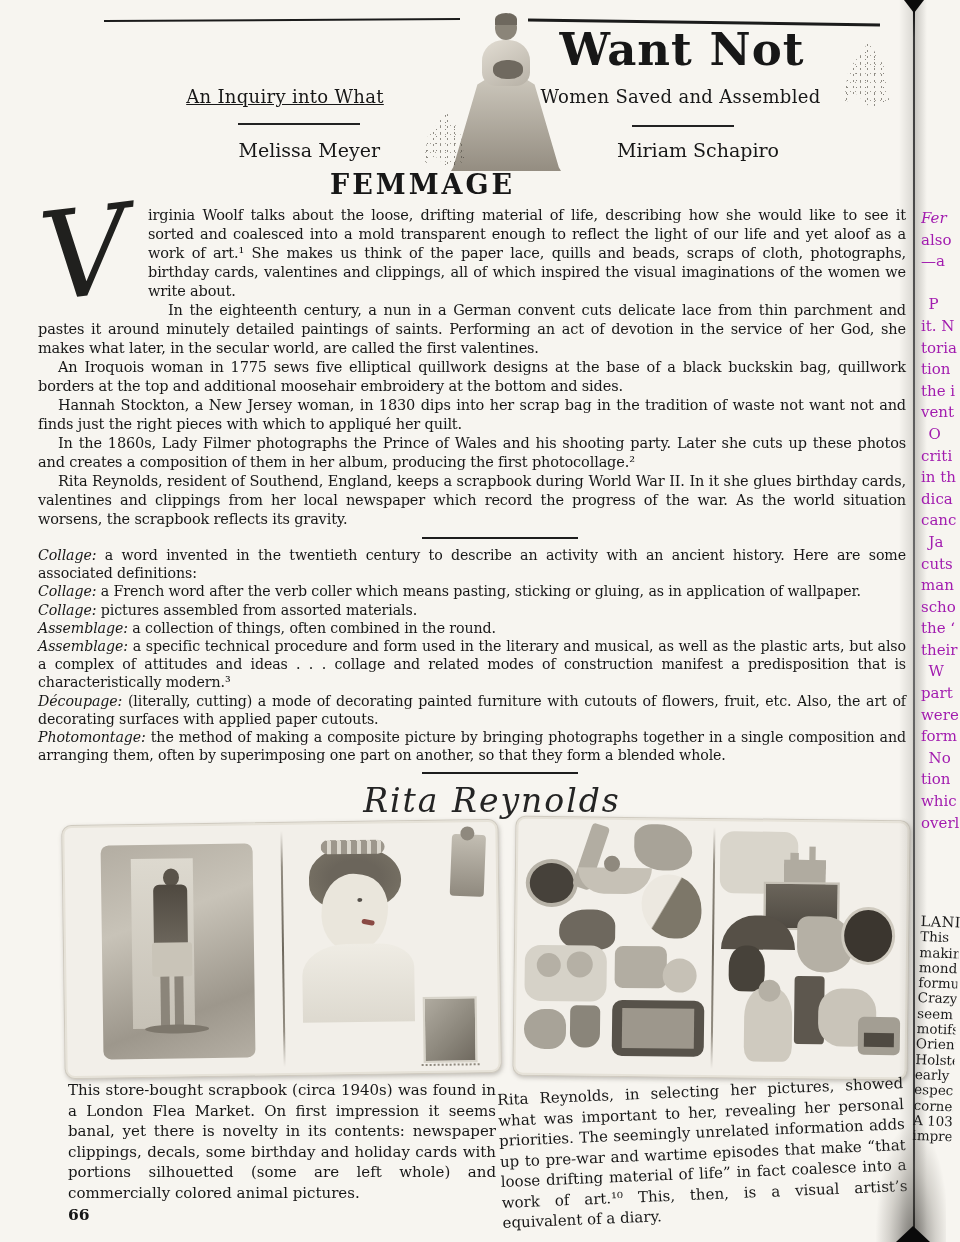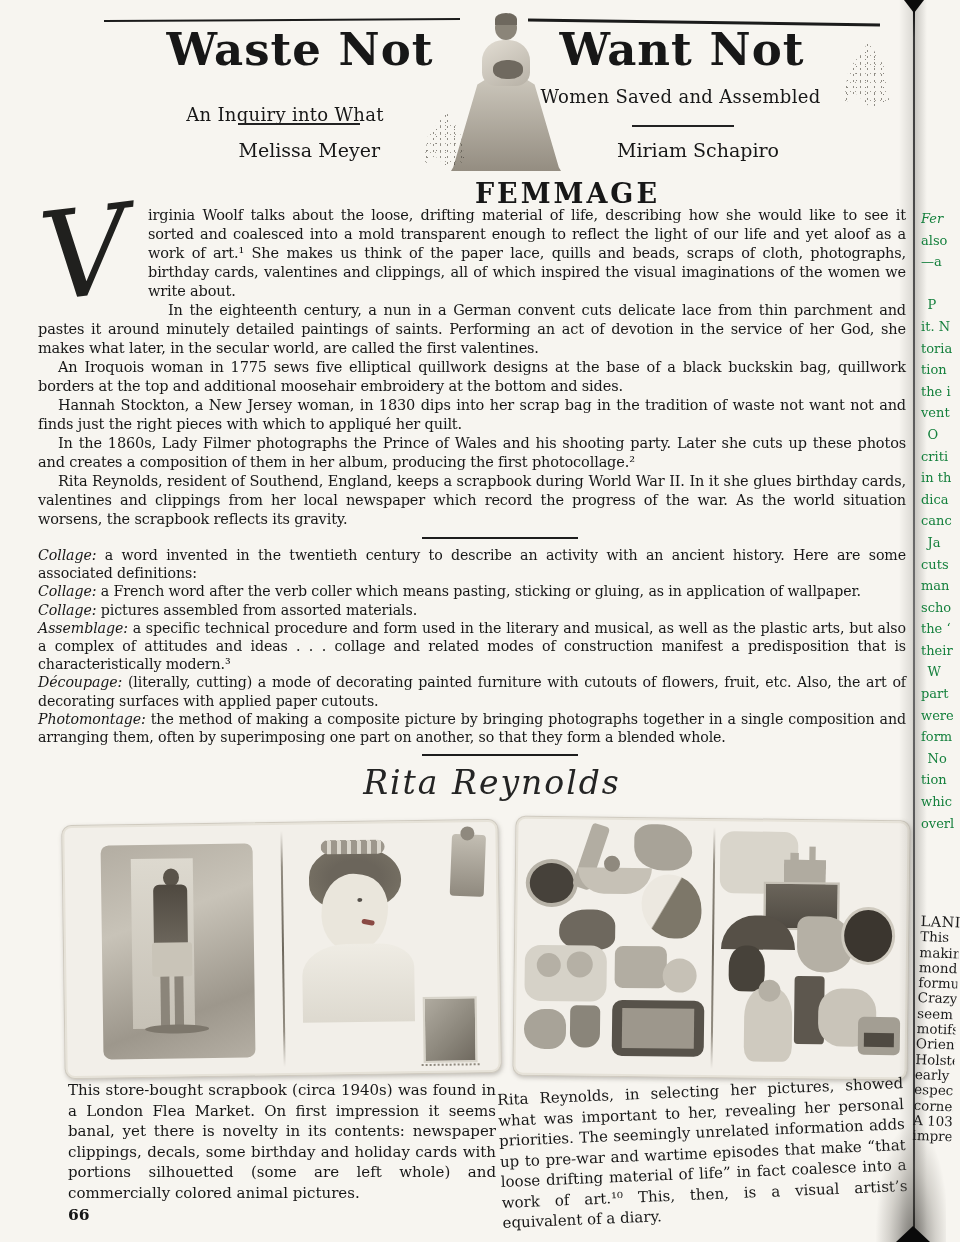--- a/index.html
+++ b/index.html
@@ -6,21 +6,21 @@
   .stage{position:relative;width:960px;height:1242px;background:#f7f5f0;overflow:hidden;
          font-family:"DejaVu Serif", serif;color:#171717;}
   .abs{position:absolute;}
 
   
   .rule{background:#1b1b1b;height:2px;}
   .title{font-weight:700;font-size:45px;letter-spacing:1px;text-align:center;line-height:1;}
   .subtitle{font-size:18px;text-align:center;letter-spacing:.3px;}
   .minirule{background:#222;height:2px;}
   .author{font-size:19px;text-align:right;}
-  .femmage{font-weight:700;font-size:27px;letter-spacing:3px;text-align:right;margin-top:9px;}
+  .femmage{font-weight:700;font-size:27px;letter-spacing:3px;text-align:left;}
 
   
   .woman{left:449px;top:13px;width:114px;height:158px;}
   .woman .skirt{position:absolute;bottom:0;left:2px;width:110px;height:96px;
     background:linear-gradient(180deg,#cdc8bd,#948d81);
     clip-path:polygon(38% 0,62% 0,76% 10%,98% 96%,100% 100%,0 100%,2% 96%,24% 10%);}
   .woman .bodice{position:absolute;top:27px;left:33px;width:48px;height:46px;background:linear-gradient(150deg,#e2ddd3,#b7b1a6);
     border-radius:45% 45% 30% 30%;}
   .woman .bundle{position:absolute;top:47px;left:44px;width:30px;height:19px;background:#6f695f;border-radius:45%;}
   .woman .head{position:absolute;top:3px;left:46px;width:22px;height:24px;background:#8b8579;border-radius:50%;}
@@ -51,21 +51,21 @@
         background:linear-gradient(180deg,transparent,#938d82 15%,#6e685d 50%,#938d82 85%,transparent);}
   .cl{position:absolute;}
 
   
   .caption{font-size:15px;line-height:20.5px;text-align:justify;}
   .cap-head{font-weight:700;font-size:15.5px;letter-spacing:.8px;margin:0 0 1px 0;}
   .pageno{font-weight:700;font-size:15.5px;margin-top:2px;}
 
   
   .margincol{left:921px;width:39px;overflow:hidden;}
-  .mline{font-size:13px;line-height:21.6px;white-space:pre;color:#15803d;}
+  .mline{font-size:15px;line-height:21.6px;white-space:pre;color:#a21caf;}
   .mitalic{font-style:italic;}
   .bline{font-size:13.5px;line-height:15.3px;white-space:pre;color:#1c1c1c;}
   .bhead{font-size:14.5px;letter-spacing:.4px;}
 
   
   .gutline{left:913px;top:0;width:2px;height:1242px;
     background:linear-gradient(180deg,#000 0,#3a3a3a 3%,#6f6f6f 50%,#2e2e2e 97%,#000);}
   .gutsoft{left:899px;top:0;width:28px;height:1242px;
     background:linear-gradient(90deg,transparent,rgba(90,88,82,.16) 45%,rgba(60,58,52,.26) 55%,transparent);}
   .gutwedge-top{left:904px;top:0;width:0;height:0;
@@ -76,23 +76,22 @@
     border-left:17px solid transparent;border-right:17px solid transparent;border-bottom:16px solid #0a0a0a;}
 </style>
 </head>
 <body>
 
 <div class="stage">
 
   <div class="abs rule" style="left:104px;top:19px;width:356px;transform:rotate(-.3deg);"></div>
   <div class="abs rule" style="left:528px;top:21px;width:352px;height:3px;transform:rotate(.8deg);"></div>
 
-  <div class="abs title" style="left:130px;top:27px;width:340px;">Waste Not</div>
   <div class="abs title" style="left:532px;top:27px;width:300px;">Want Not</div>
-  <div class="abs subtitle" style="left:185px;top:104px;width:200px;">An Inquiry into What</div>
+  <div class="abs subtitle" style="left:185px;top:86px;width:200px;text-decoration:underline;">An Inquiry into What</div>
   <div class="abs subtitle" style="left:528px;top:86px;width:305px;">Women Saved and Assembled</div>
   <div class="abs minirule" style="left:238px;top:123px;width:122px;"></div>
   <div class="abs minirule" style="left:632px;top:125px;width:102px;"></div>
   <div class="abs author" style="left:210px;top:139px;width:170px;">Melissa Meyer</div>
   <div class="abs author" style="left:529px;top:139px;width:250px;">Miriam Schapiro</div>
 
   <div class="abs woman">
     <div class="skirt stipple"></div>
     <div class="bodice stipple"></div>
     <div class="bundle"></div>
@@ -111,20 +110,21 @@
     <p class="ind">Hannah Stockton, a New Jersey woman, in 1830 dips into her scrap bag in the tradition of waste not want not and finds just the right pieces with which to appliqué her quilt.</p>
     <p class="ind">In the 1860s, Lady Filmer photographs the Prince of Wales and his shooting party. Later she cuts up these photos and creates a composition of them in her album, producing the first photocollage.²</p>
     <p class="ind">Rita Reynolds, resident of Southend, England, keeps a scrapbook during World War II. In it she glues birthday cards, valentines  and clippings from her local newspaper which record the progress of the war. As the world situation worsens, the scrapbook reflects its gravity.</p>
 
     <div class="divider"></div>
 
     <div class="defs">
       <p><span class="term">Collage:</span><span> a word invented in the twentieth century to describe an activity with an ancient history. Here are some associated definitions:</span></p>
       <p><span class="term">Collage:</span><span> a French word after the verb coller which means pasting, sticking or gluing, as in application of wallpaper.</span></p>
       <p><span class="term">Collage:</span><span> pictures assembled from assorted materials.</span></p>
+      <p><span class="term">Assemblage:</span><span> a collection of things, often combined in the round.</span></p>
       <p><span class="term">Assemblage:</span><span> a specific technical procedure and form used in the literary and musical, as well as the plastic arts, but also a complex of attitudes and ideas . . . collage and related modes of construction manifest a predisposition that is characteristically modern.³</span></p>
       <p><span class="term">Découpage:</span><span> (literally, cutting) a mode of decorating painted furniture with cutouts of flowers, fruit, etc. Also, the art of decorating surfaces with applied paper cutouts.</span></p>
       <p><span class="term">Photomontage:</span><span> the method of making a composite picture by bringing photographs together in a single composition and arranging them, often by superimposing one part on another, so that they form a blended whole.</span></p>
     </div>
 
     <div class="divider"></div>
     <div class="script-head">Rita Reynolds</div>
   </div>
 
   <div class="abs book" style="left:63px;top:822px;width:435px;height:252px;transform:rotate(-.8deg);">

